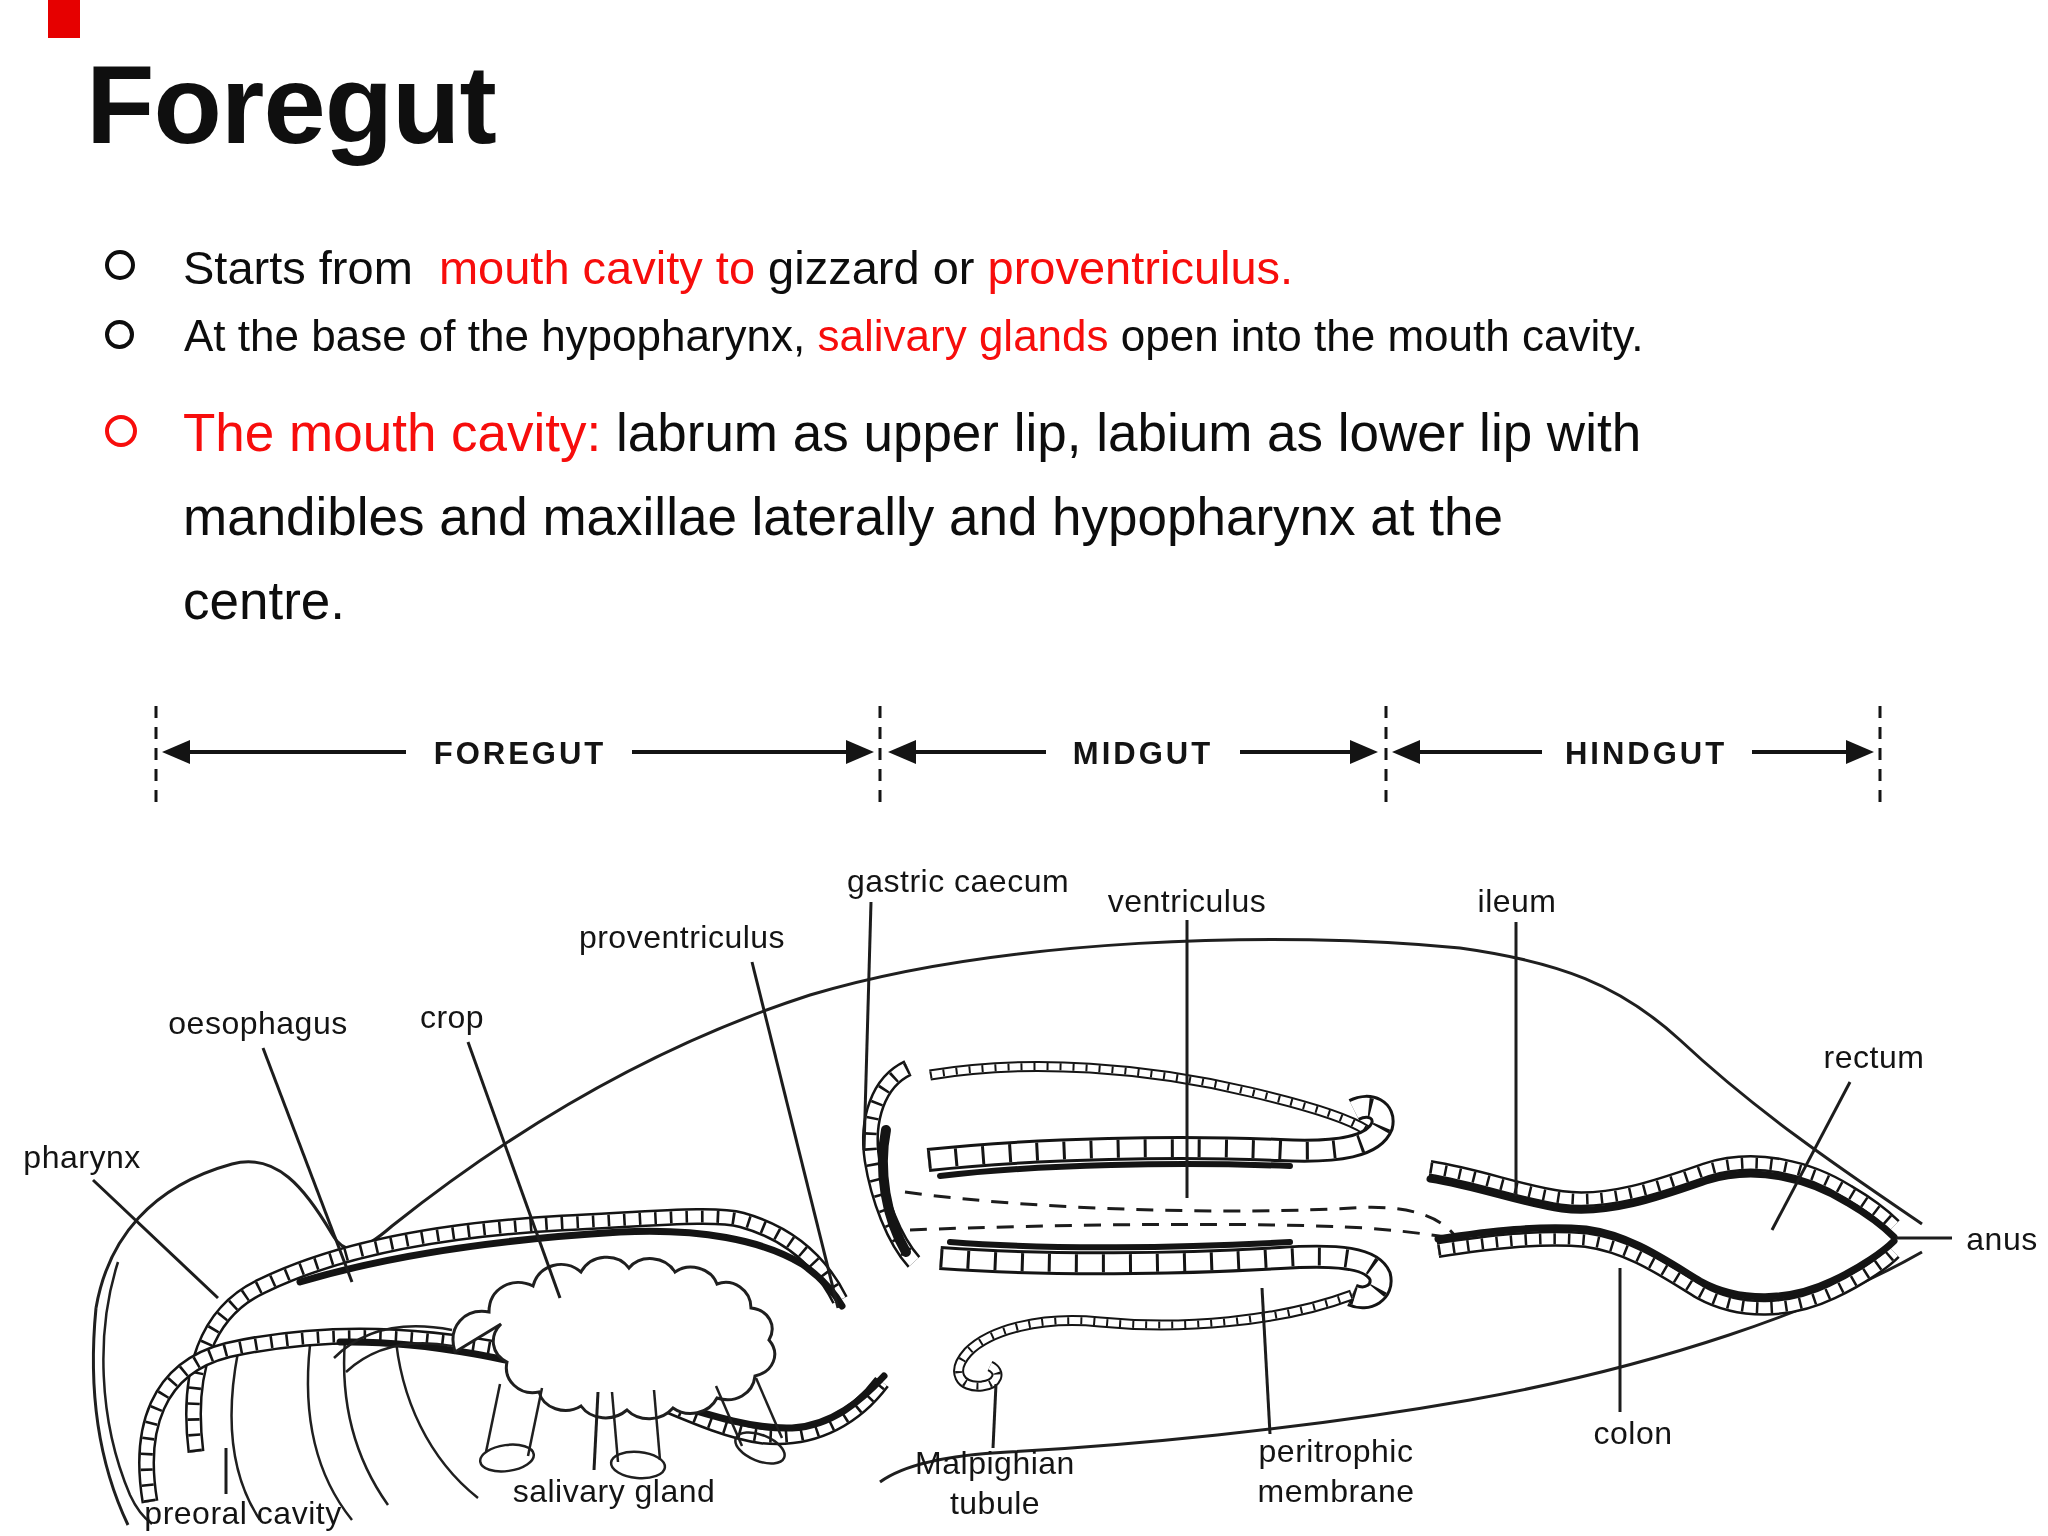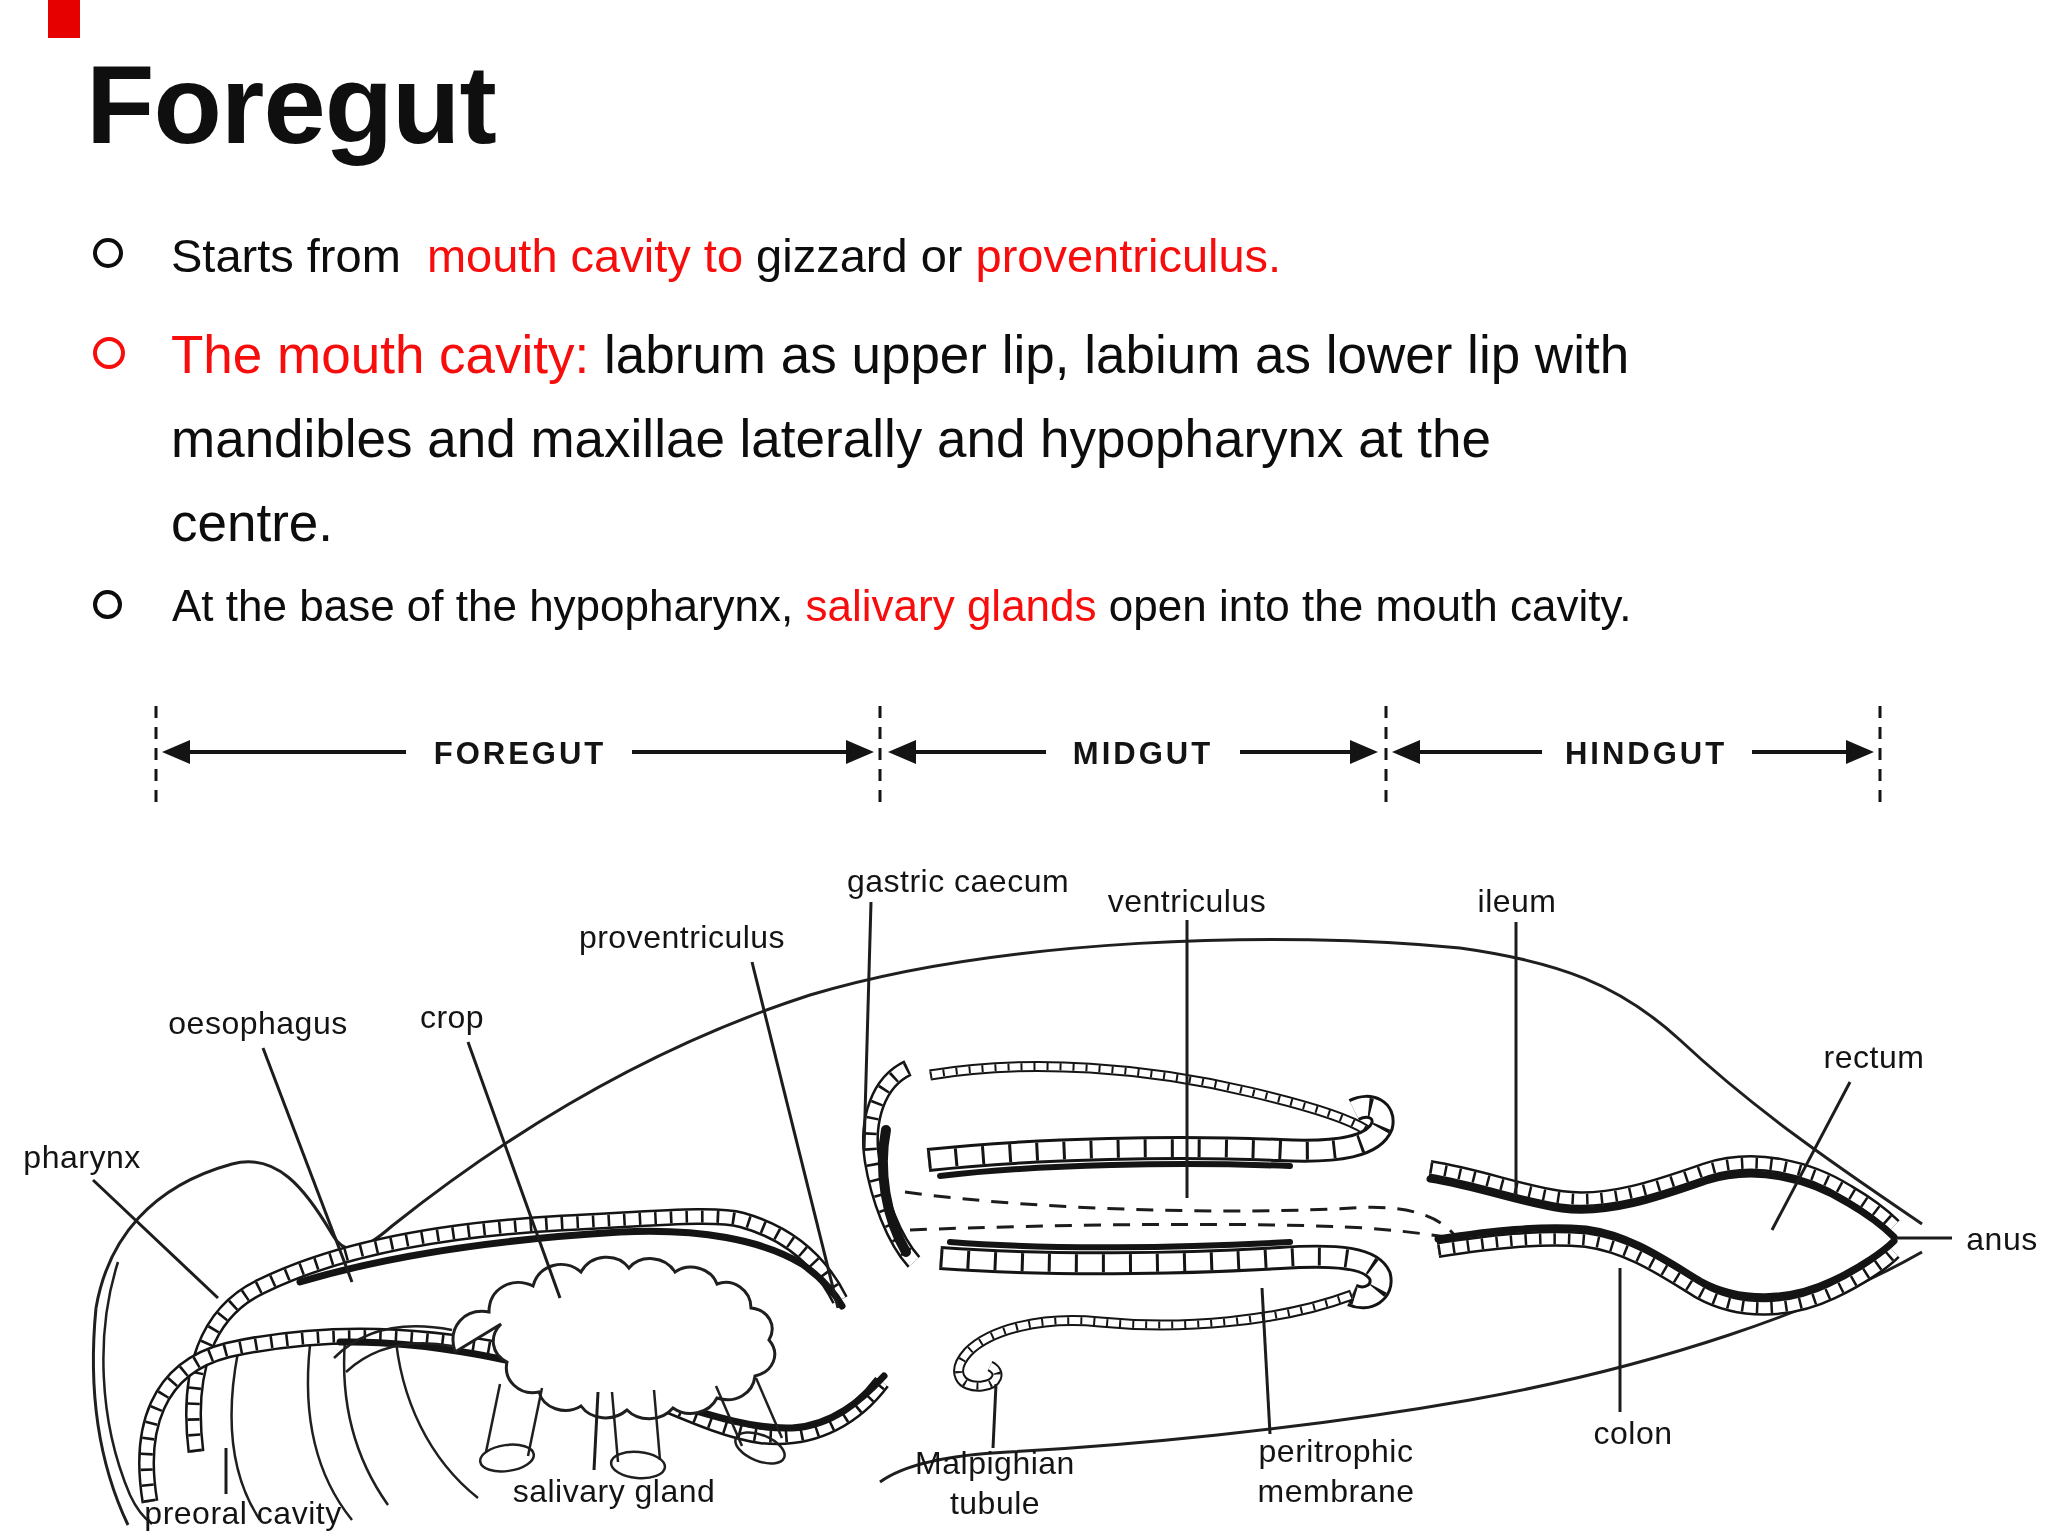--- a/index.html
+++ b/index.html
@@ -2,21 +2,21 @@
 <html style="--red: #f70d0c; --accent: #e60000;"><head>
 <meta charset="utf-8">
 <style>
   html,body{margin:0;padding:0;background:#888;}
   .slide{
     position:relative;width:2048px;height:1536px;background:#ffffff;overflow:hidden;
     font-family:"Liberation Sans",sans-serif;color:#0d0d0d;padding-left:8px;
   }
   .corner-accent{position:absolute;left:48px;top:0;width:32px;height:38px;background:var(--accent,#e60000);}
   .title{position:absolute;left:86px;top:40px;font-size:112px;font-weight:700;letter-spacing:-1px;color:#0f0f0f;margin:0;}
-  .bullets{position:absolute;left:0;top:228px;width:1960px;list-style:none;margin:0;padding:0;}
+  .bullets{position:absolute;left:0;top:228px;width:1960px;list-style:none;margin:12px;padding:0;}
   .bullet{display:flex;align-items:flex-start;}
   .bullet .marker{flex:0 0 auto;display:inline-block;border-radius:50%;border-style:solid;background:transparent;}
   .bullet .btext{white-space:pre-wrap;}
   .b1{margin:0 0 0 93px;font-size:47px;}
   .b1 .marker{width:22px;height:22px;border-width:4px;margin:10px 48px 0 0;}
   .b2{margin:30px 0 0 93px;font-size:53px;line-height:84px;}
   .b2 .marker{width:24px;height:24px;border-width:4px;margin:24px 46px 0 0;}
   .b3{margin:16px 0 0 93px;font-size:44px;}
   .b3 .marker{width:21px;height:21px;border-width:4px;margin:9px 50px 0 0;}
   .red{color:var(--red,#f70d0c);}
@@ -52,27 +52,27 @@
 
 <div class="slide">
   <div class="corner-accent"></div>
   <h1 class="title">Foregut</h1>
 
   <ul class="bullets" id="bullets">
       <li class="bullet b1">
         <span class="marker" style="border-color: rgb(13, 13, 13);"></span>
         <span class="btext"><span>Starts from  </span><span class="red">mouth cavity to</span><span> gizzard or </span><span class="red">proventriculus.</span></span>
       </li>
+      <li class="bullet b3">
+        <span class="marker" style="border-color: rgb(13, 13, 13);"></span>
+        <span class="btext"><span>At the base of the hypopharynx, </span><span class="red">salivary glands</span><span> open into the mouth cavity.</span></span>
+      </li>
       <li class="bullet b2">
         <span class="marker" style="border-color: rgb(247, 13, 12);"></span>
         <span class="btext"><span class="red">The mouth cavity:</span><span> labrum as upper lip, labium as lower lip with</span><br><span>mandibles and maxillae laterally and hypopharynx at the</span><br><span>centre.</span></span>
-      </li>
-      <li class="bullet b3">
-        <span class="marker" style="border-color: rgb(13, 13, 13);"></span>
-        <span class="btext"><span>At the base of the hypopharynx, </span><span class="red">salivary glands</span><span> open into the mouth cavity.</span></span>
       </li>
     </ul>
 
   <svg width="2048" height="1536" viewBox="0 0 2048 1536" style="position:absolute;left:0;top:0;">
     <defs>
       <path id="T1" d="M196,1452 C186,1372 206,1312 262,1286 C344,1246 452,1229 562,1223 C664,1218 716,1213 742,1220 C792,1234 822,1264 840,1300"></path>
       <path id="T2" d="M150,1502 C138,1430 156,1368 228,1350 C322,1329 424,1333 522,1354 C622,1376 700,1428 762,1436 C818,1442 858,1414 882,1382"></path>
       <path id="T3" d="M908,1068 C878,1082 866,1120 872,1160 C878,1198 894,1240 914,1262"></path>
       <path id="T4" d="M930,1075 C1030,1058 1150,1068 1250,1092 C1310,1106 1348,1118 1366,1130"></path>
       <path id="T5" d="M928,1160 C1040,1148 1180,1146 1280,1150 C1340,1153 1374,1146 1382,1126 C1386,1110 1370,1102 1354,1110"></path>

